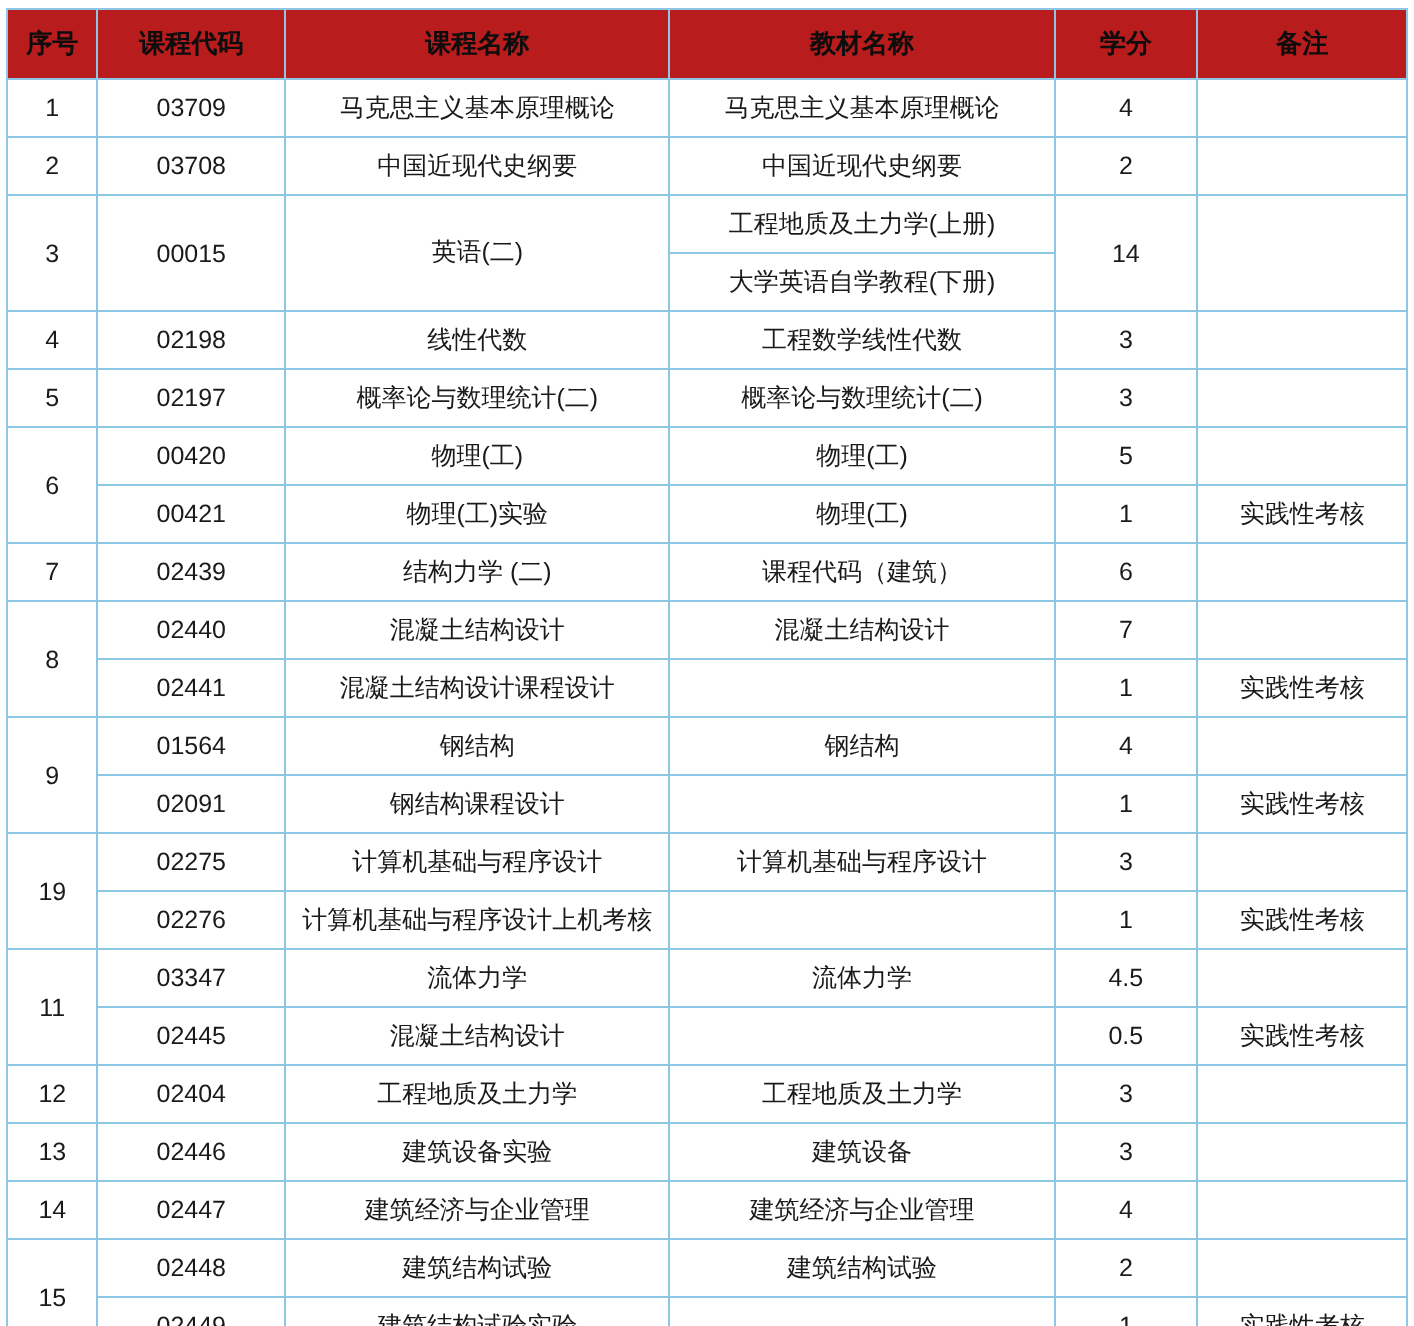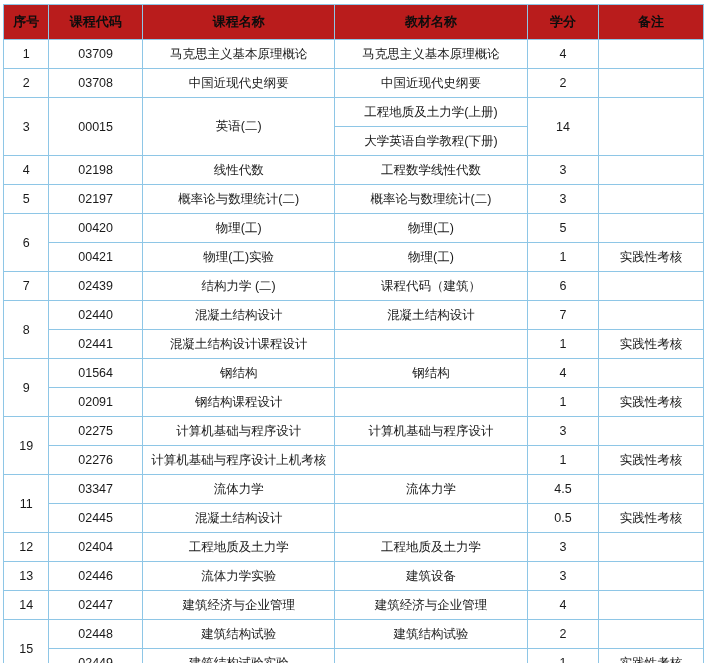--- a/index.html
+++ b/index.html
@@ -208,21 +208,21 @@
         <td class="code">02404</td>
         <td class="cname">工程地质及土力学</td>
         <td class="book">工程地质及土力学</td>
         <td class="credit">3</td>
         <td class="note"></td>
       </tr>
 
       <tr>
         <td class="seq">13</td>
         <td class="code">02446</td>
-        <td class="cname">流体力学实验</td>
+        <td class="cname">建筑设备实验</td>
         <td class="book">建筑设备</td>
         <td class="credit">3</td>
         <td class="note"></td>
       </tr>
 
       <tr>
         <td class="seq">14</td>
         <td class="code">02447</td>
         <td class="cname">建筑经济与企业管理</td>
         <td class="book">建筑经济与企业管理</td>

